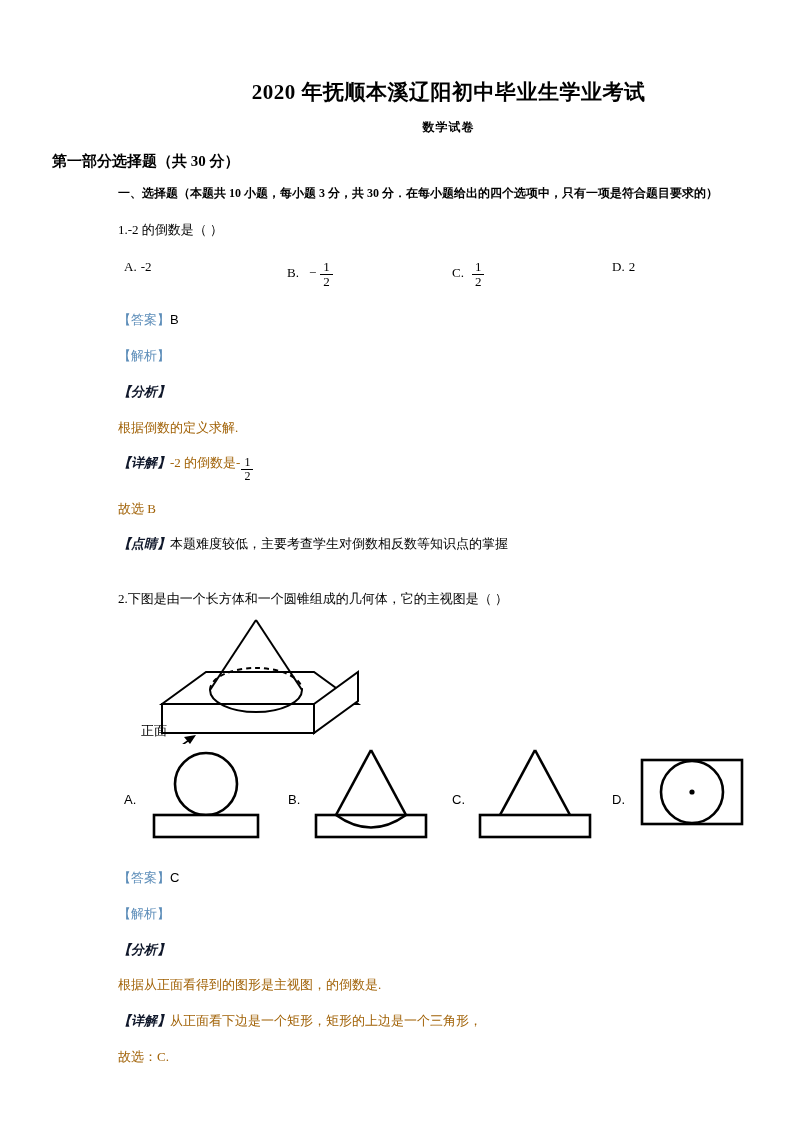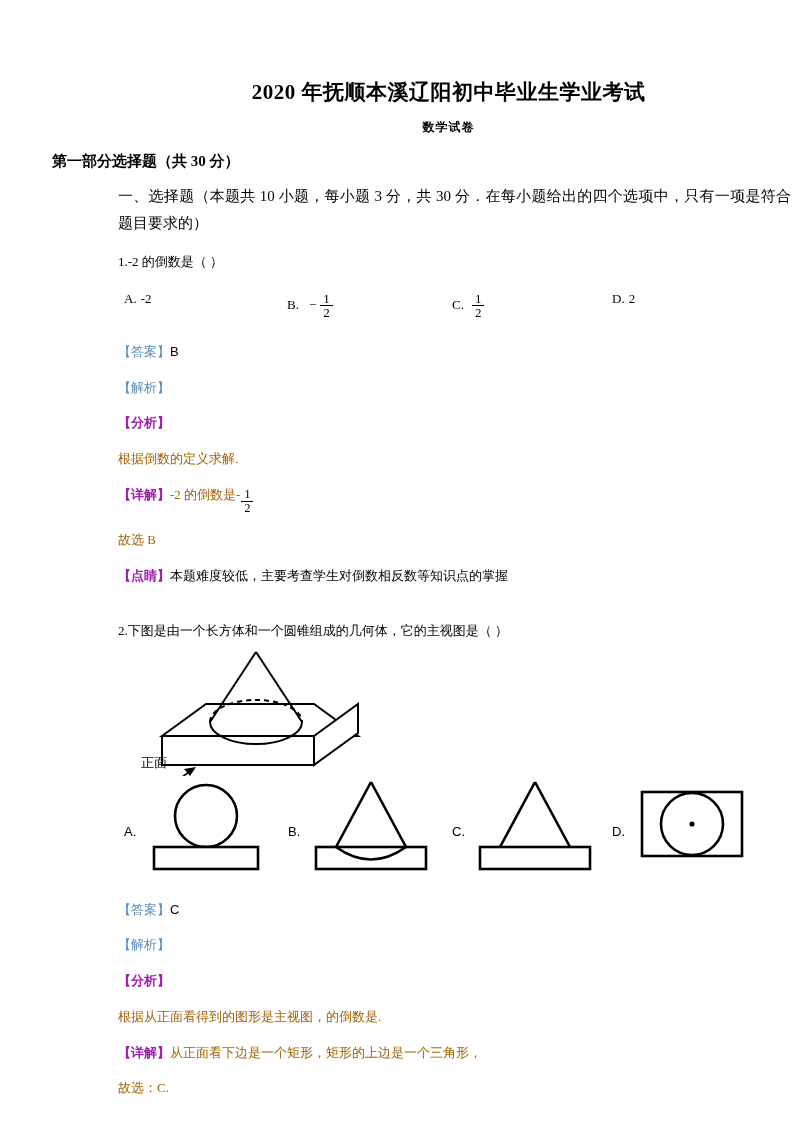--- a/index.html
+++ b/index.html
@@ -48,22 +48,22 @@
     margin: 0;
     padding-top: 16px;
     line-height: 1.3;
   }
 
   .body-wrap {
     padding: 0 54px 0 66px;
   }
 
   .section-head {
-    font-size: 15px;
-    font-weight: normal;
+    font-size: 12px;
+    font-weight: bold;
     line-height: 1.75;
     margin-top: 12px;
     text-align: justify;
   }
 
   .q-stem {
     font-size: 13px;
     line-height: 1.6;
     margin-top: 16px;
   }
@@ -122,22 +122,23 @@
     display: flex;
     align-items: baseline;
     flex-wrap: wrap;
     text-align: right;
   }
   .tag-blue {
     color: #5b8cb8;
     font-family: "Liberation Serif", "DejaVu Serif", serif;
   }
   .tag-dark {
-    color: #a21caf;
-    font-weight: bold;
+    color: #0f172a;
+    font-weight: bold;
+    font-style: italic;
   }
   .sol-text {
     color: #a16207;
   }
   .hei {
     font-family: "Liberation Sans", "DejaVu Sans", sans-serif;
     font-size: 13px;
   }
 
   

